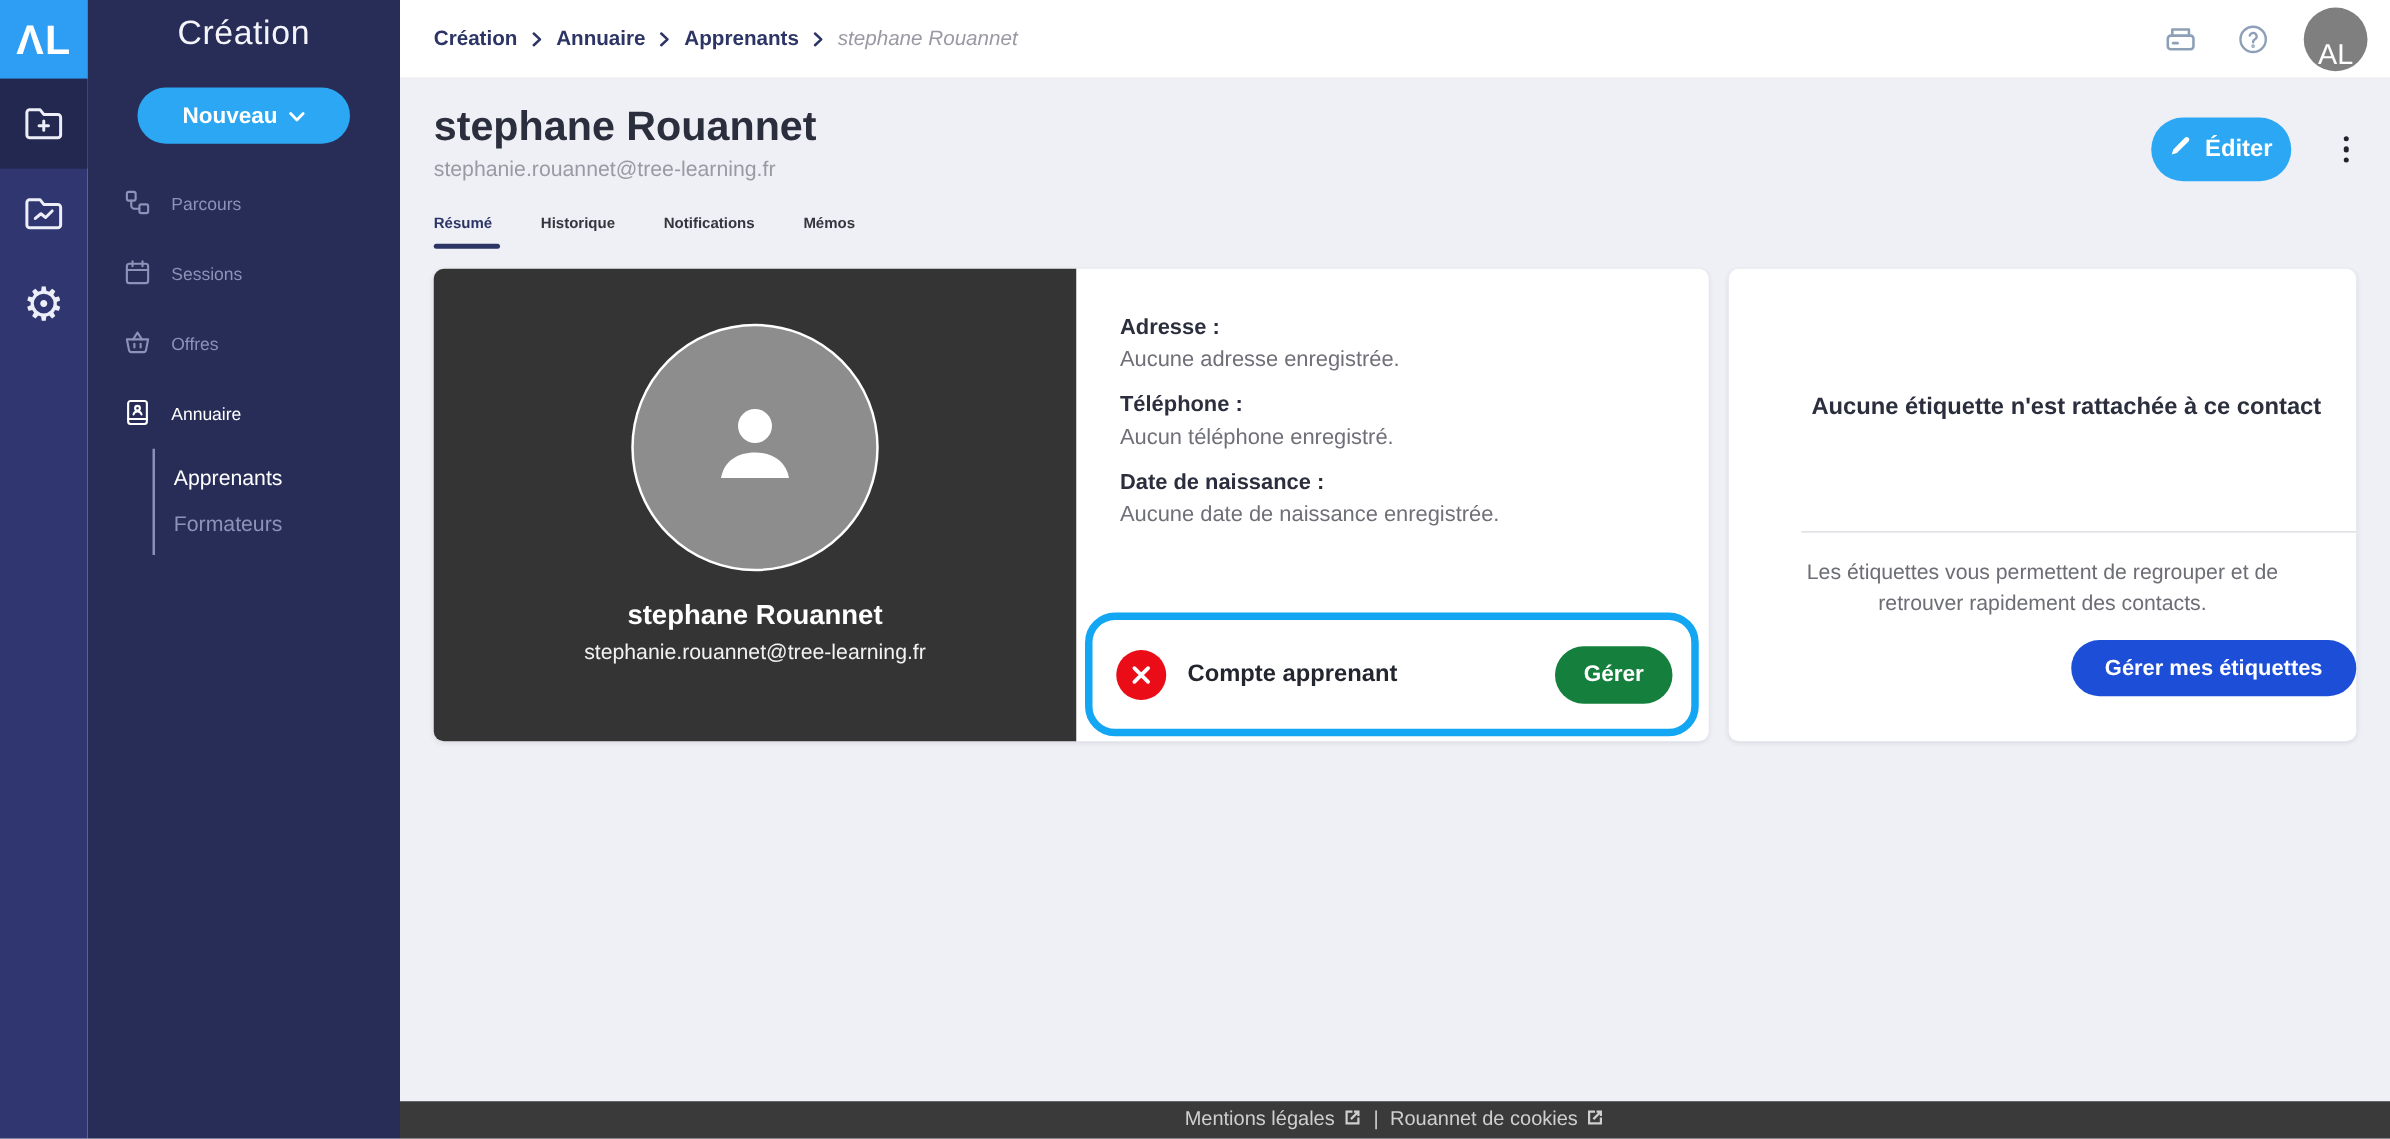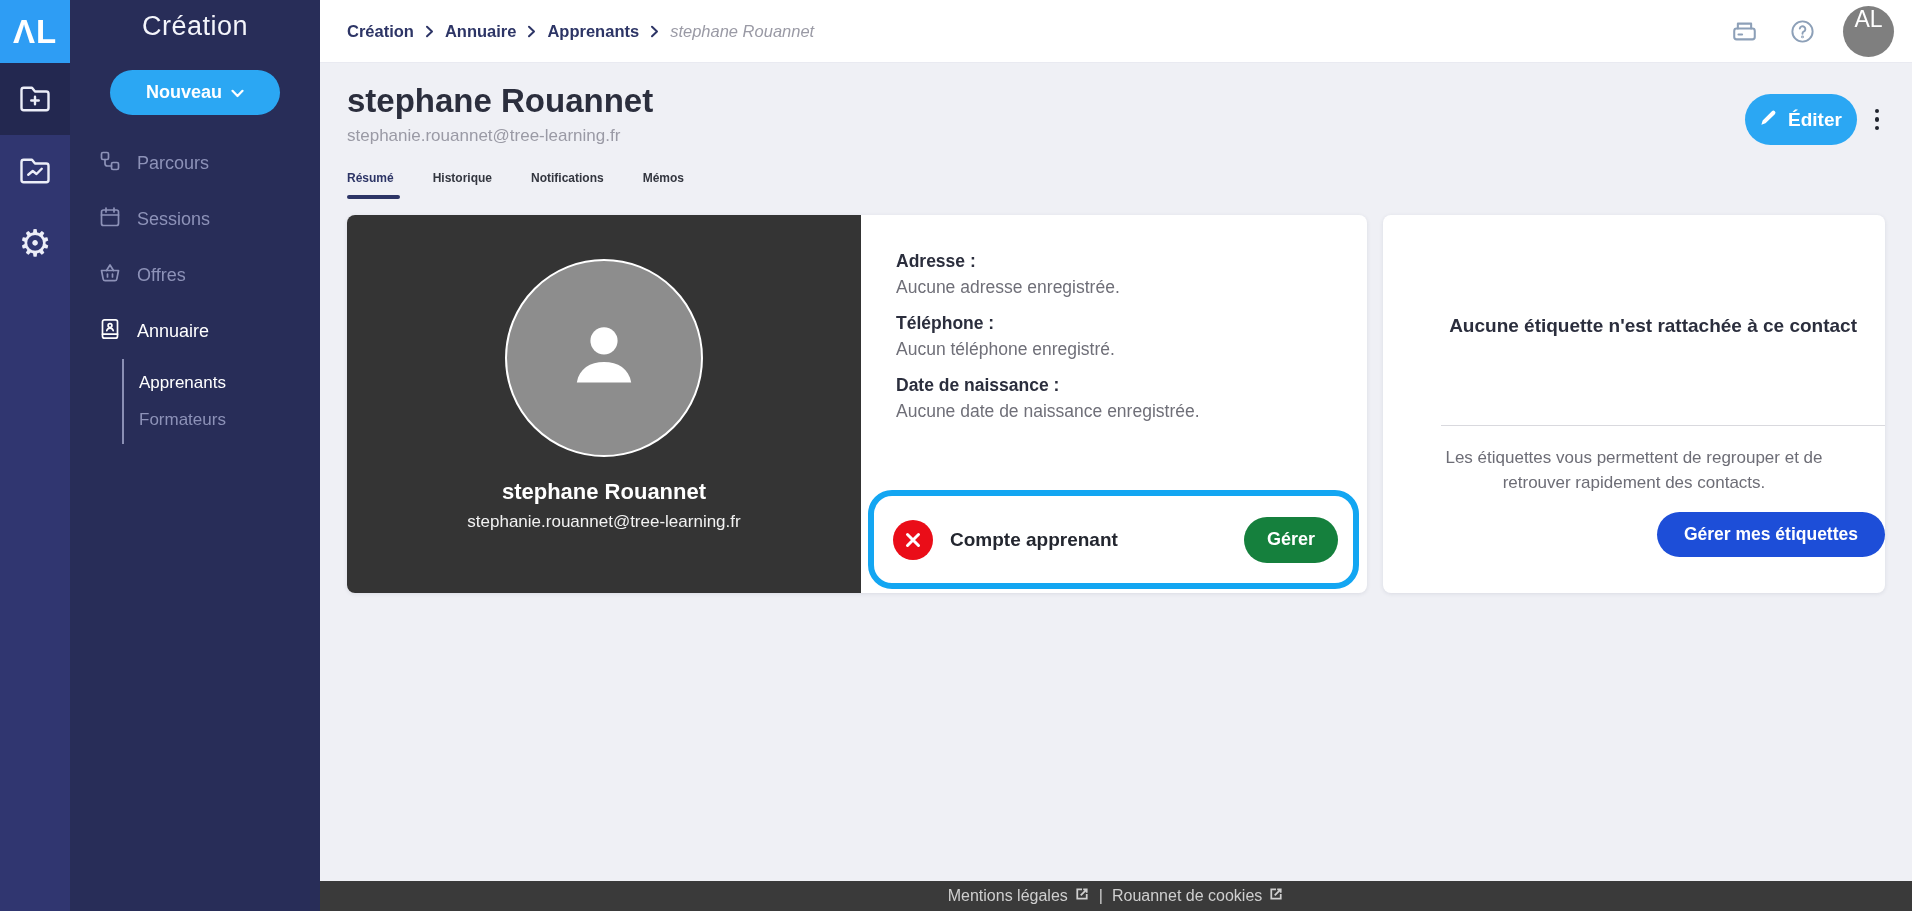--- a/index.html
+++ b/index.html
@@ -21,49 +21,49 @@
   .sidebar { position:absolute; left:70px; top:0; bottom:0; width:250px; background:#282d58;
              color:#fff; z-index:2; }
   .sidebar-title { text-align:center; padding-top:11px; font-size:27px; font-weight:500;
                    color:#f4f5fb; letter-spacing:.5px; }
   .btn-nouveau { margin:28px auto 0; width:170px; height:45px; border-radius:23px; border:none;
                  background:#2ba7f3; color:#fff; font-size:18px; font-weight:600;
                  display:flex; align-items:center; justify-content:center; gap:9px; cursor:pointer;
                  font-family:"Liberation Sans", sans-serif; }
   .menu { margin-top:20px; }
   .menu-item { height:56px; display:flex; align-items:center; gap:15px; padding-left:28px;
-               color:#8d92b8; font-size:18px; cursor:pointer; }
+               color:#8d92b8; font-size:14px; cursor:pointer; }
   .menu-item.active { color:#ffffff; }
   .menu-item svg { flex:0 0 auto; }
   .submenu { margin-left:52px; border-left:2px solid #8a8fb4; padding:5px 0 6px; }
   .submenu-item { height:37px; display:flex; align-items:center; padding-left:15px;
                   font-size:17px; color:#8d92b8; cursor:pointer; }
   .submenu-item.active { color:#ffffff; }
 
   
   .main { position:absolute; left:320px; right:0; top:0; bottom:0; background:#eff0f5; }
   .topbar { height:63px; background:#ffffff; border-bottom:1px solid #e9eaf1;
             display:flex; align-items:center; padding:0 18px 0 27px; }
   .crumbs { display:flex; align-items:center; gap:11px; font-size:16.5px; font-weight:600;
             color:#2d3566; }
   .crumb { cursor:pointer; }
   .crumb-sep svg { display:block; }
   .crumb-current { font-style:italic; font-weight:400; color:#9a9aa5; }
   .topbar-spacer { flex:1; }
   .topbar-icon { width:30px; height:30px; display:flex; align-items:center; justify-content:center;
                  color:#8da0b8; margin-left:28px; cursor:pointer; }
   .avatar { width:51px; height:51px; border-radius:50%; background:#7f7f7f; color:#fff;
-            display:flex; align-items:flex-start; justify-content:center; font-size:23px;
+            display:flex; align-items:flex-end; justify-content:center; font-size:23px;
             margin-left:26px; cursor:pointer; }
 
   .content { padding:12px 27px 0 27px; }
   .title-row { display:flex; align-items:flex-start; justify-content:space-between; }
   .page-title { font-size:33px; font-weight:700; color:#2b2e3d; margin:7px 0 6px; }
   .page-email { font-size:17px; color:#9a9aa5; }
-  .title-actions { display:flex; align-items:center; gap:12px; margin-top:19px; }
+  .title-actions { display:flex; align-items:center; gap:36px; margin-top:19px; }
   .btn-edit { width:112px; height:51px; border:none; border-radius:26px; background:#2ba7f3;
               color:#fff; font-size:19px; font-weight:600; display:flex; align-items:center;
               justify-content:center; gap:10px; cursor:pointer;
               font-family:"Liberation Sans", sans-serif; }
   .kebab { display:flex; flex-direction:column; gap:4px; padding:6px; cursor:pointer; }
   .kebab i { width:4.5px; height:4.5px; border-radius:50%; background:#20242e; }
 
   .tabs { display:flex; gap:39px; margin-top:25px; }
   .tab { font-size:12px; font-weight:600; color:#33363f; position:relative; padding-bottom:14px;
          cursor:pointer; }

